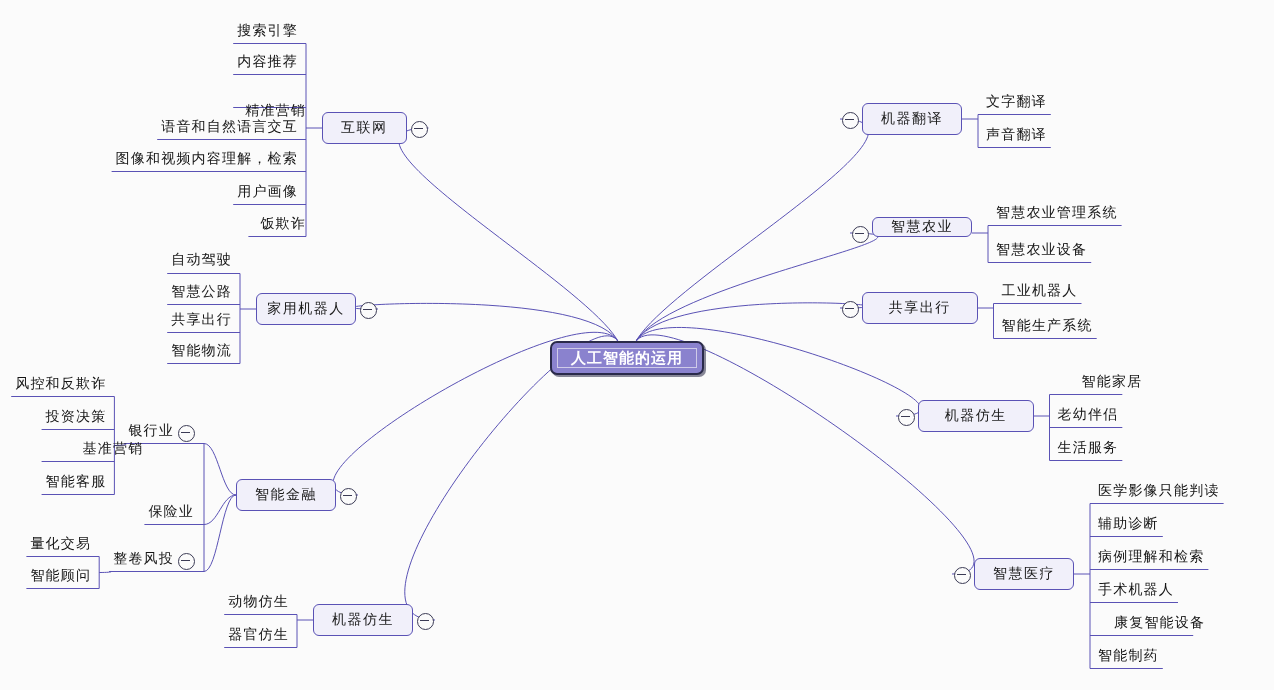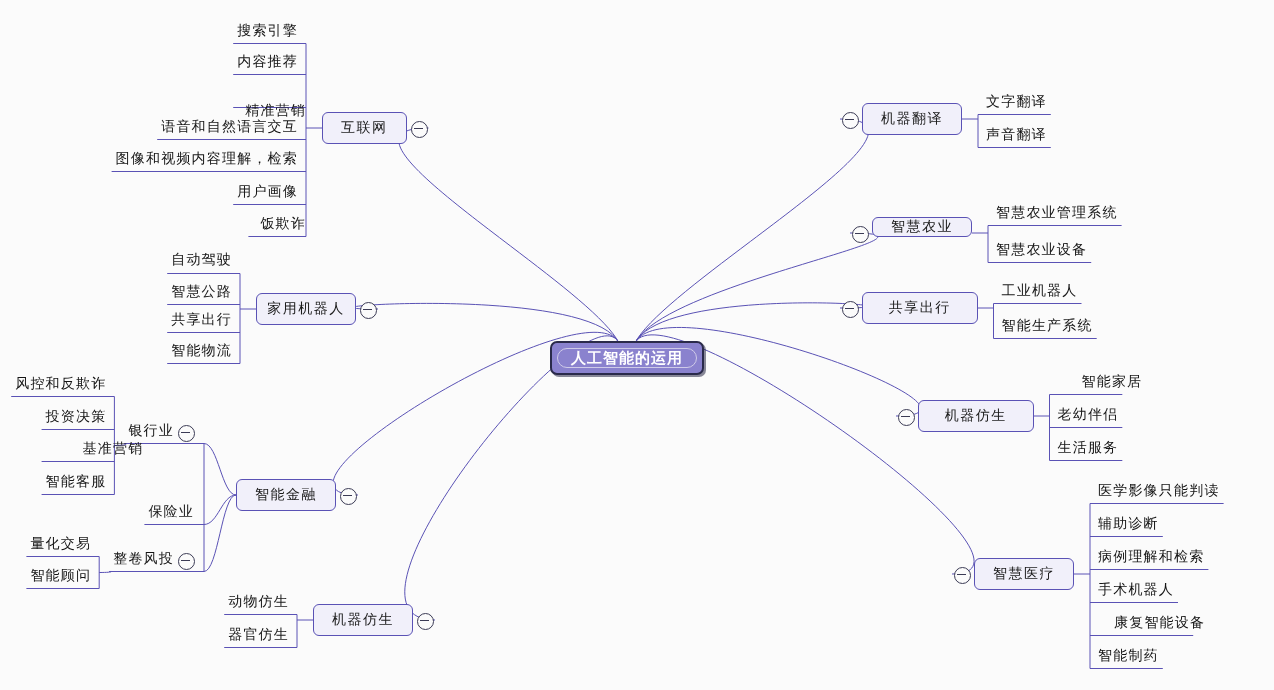--- a/index.html
+++ b/index.html
@@ -33,21 +33,21 @@
     font-size: 15px;
     font-weight: bold;
     letter-spacing: 1px;
     z-index: 5;
   }
   .root-inner {
     box-sizing: border-box;
     width: calc(100% - 10px);
     height: calc(100% - 10px);
     border: 1px solid #cfcbe8;
-    border-radius: 10px;
+    border-radius: 0;
     display: flex; align-items: center; justify-content: center;
   }
   
   .box-node {
     position: absolute;
     box-sizing: border-box;
     background: #f1f0fa;
     border: 1px solid #5a52b5;
     border-radius: 6px;
     display: flex; align-items: center; justify-content: center;

